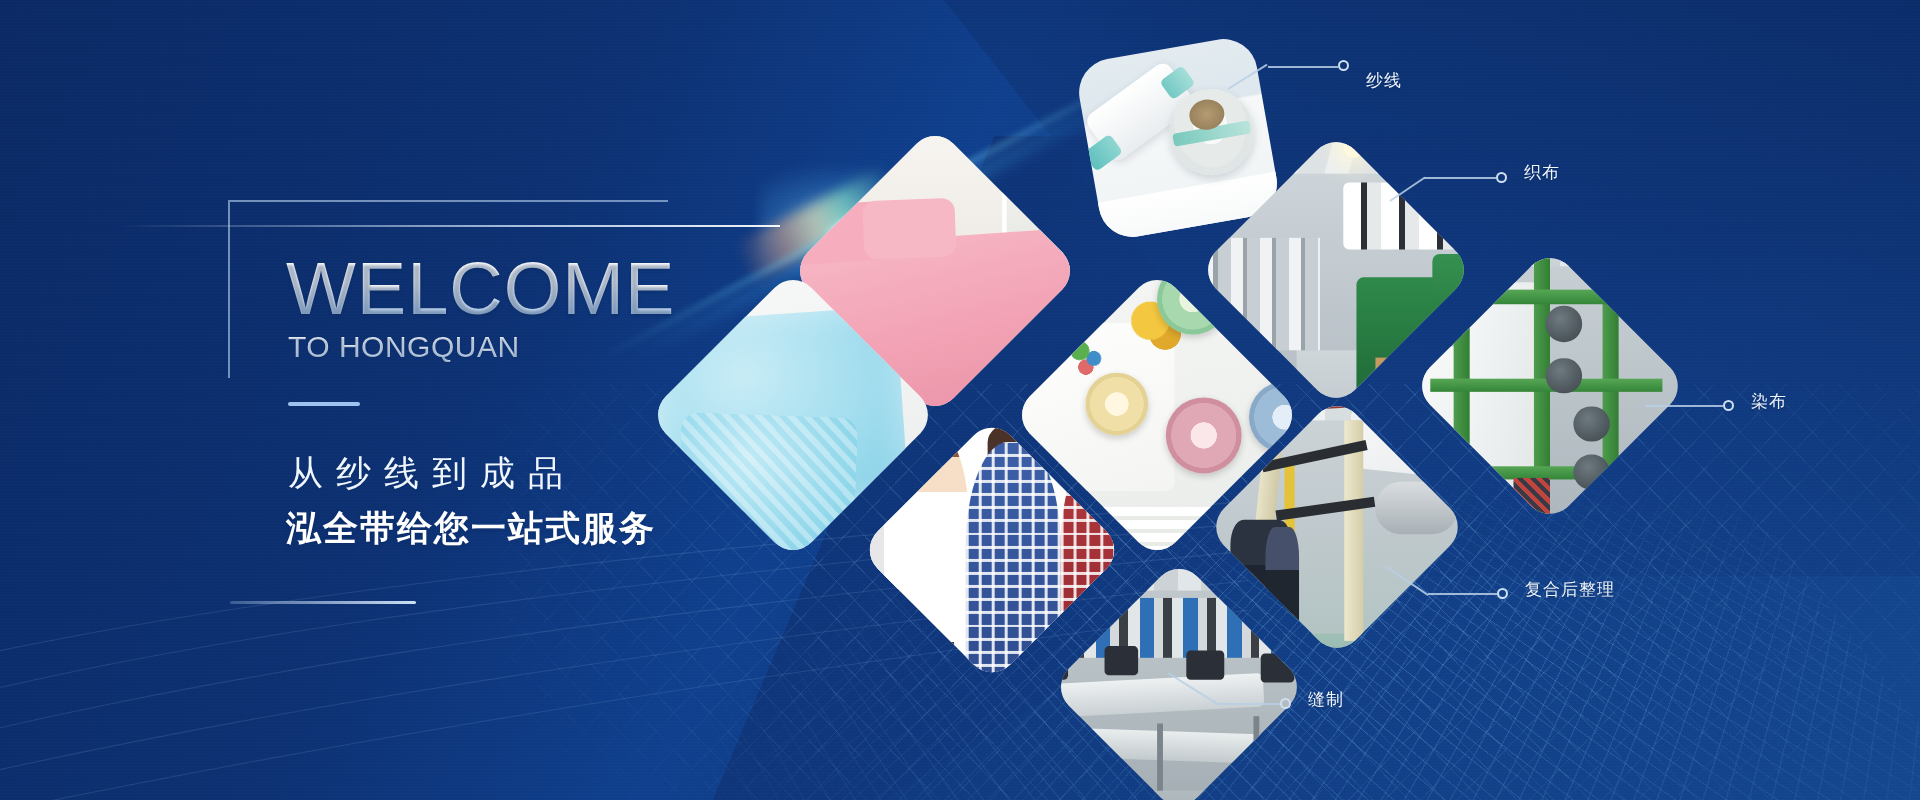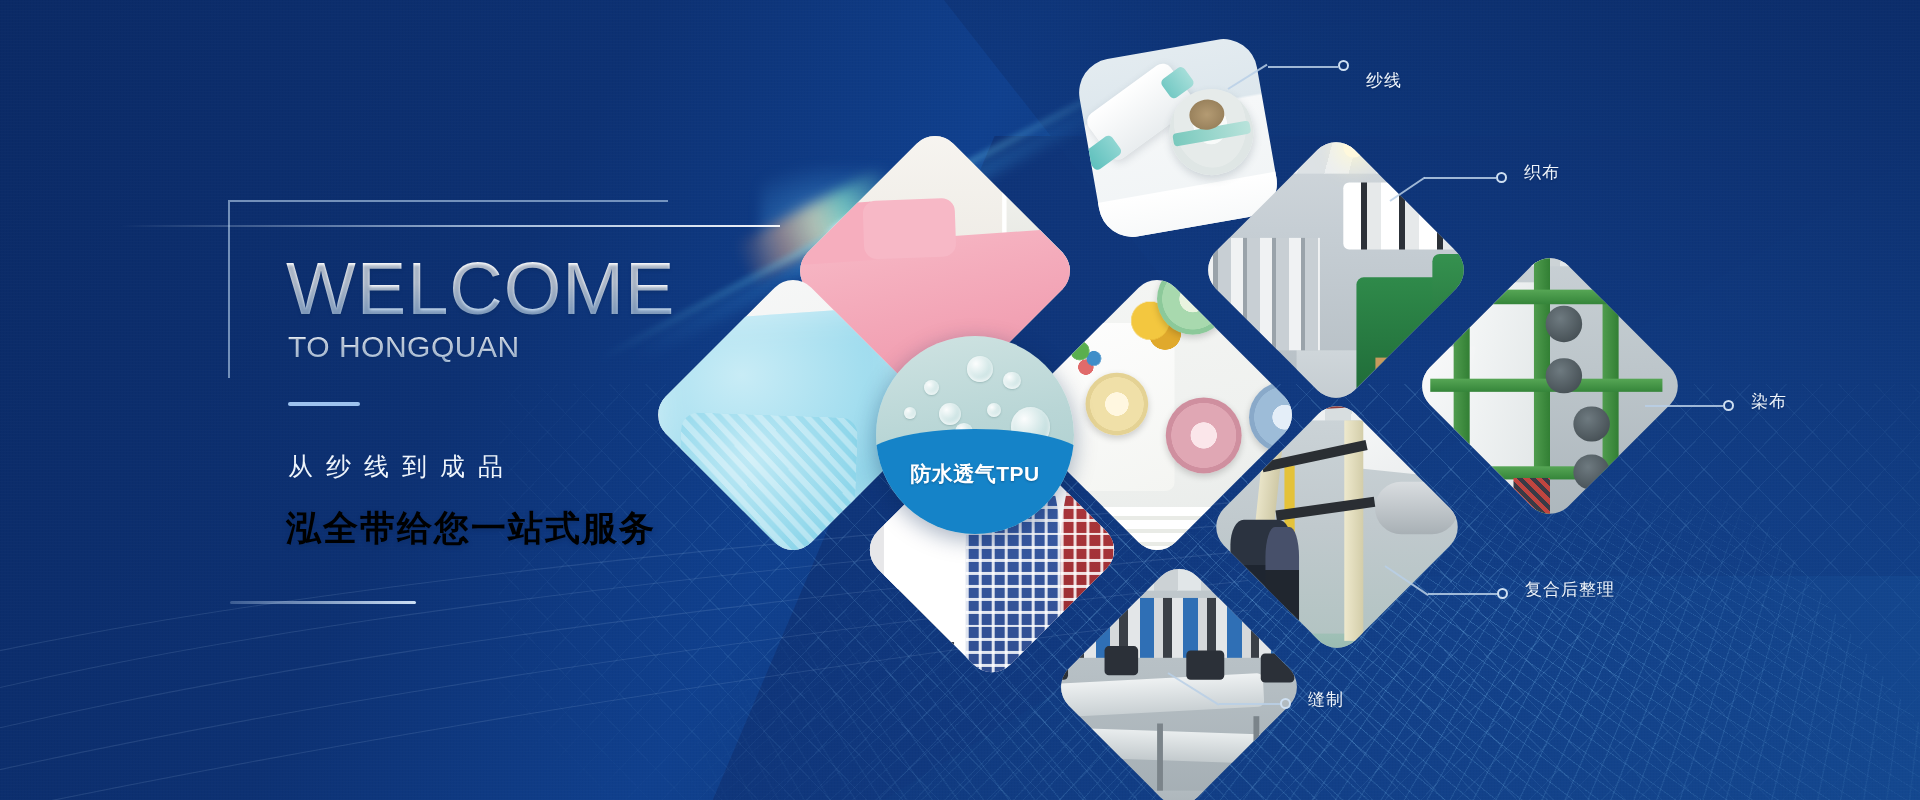--- a/index.html
+++ b/index.html
@@ -139,26 +139,26 @@
     -webkit-background-clip:text; background-clip:text; color:transparent;
     text-shadow:0 1px 2px rgba(8,40,90,.30);
     white-space:nowrap;
   }
   .rule-short{
     position:absolute; left:60px; top:202px; width:72px; height:4px;
     background:#9ec3ef; border-radius:2px;
   }
   .cn1{
     position:absolute; left:60px; top:250px;
-    font-size:25px; letter-spacing:13px; color:#eef5fc; font-weight:400;
+    font-size:35px; letter-spacing:13px; color:#eef5fc; font-weight:400;
     text-shadow:0 1px 2px rgba(8,40,90,.28); white-space:nowrap;
   }
   .cn2{
     position:absolute; left:58px; top:305px;
-    font-size:35px; letter-spacing:2px; color:#000000; font-weight:bold;
+    font-size:35px; letter-spacing:2px; color:#ffffff; font-weight:bold;
     text-shadow:0 2px 4px rgba(8,40,90,.45); white-space:nowrap;
   }
   .rule-long{
     position:absolute; left:230px; top:601px; width:186px; height:3px;
     background:linear-gradient(90deg,rgba(200,225,250,.25),rgba(215,233,252,.95));
     border-radius:2px;
   }
   
   .thin-line{
     position:absolute; left:120px; top:225px; width:660px; height:2px;
@@ -483,33 +483,20 @@
           <div class="person2"></div>
           <div class="chairw"></div>
       <div class="neckA"></div>
           <div class="bibA"></div>
       <div class="neckB"></div>
           <div class="bibB"></div>
     </div>
       </div>
   </div>
 
-  <div class="center-circle">
-    <div class="cc-drop" style="left:46%; top:10%; width:13%; height:13%;"></div>
-    <div class="cc-drop" style="left:64%; top:18%; width:9%; height:9%;"></div>
-    <div class="cc-drop" style="left:24%; top:22%; width:8%; height:8%;"></div>
-    <div class="cc-drop" style="left:14%; top:36%; width:6%; height:6%;"></div>
-    <div class="cc-drop" style="left:32%; top:34%; width:11%; height:11%;"></div>
-    <div class="cc-drop" style="left:56%; top:34%; width:7%; height:7%;"></div>
-    <div class="cc-drop" style="left:68%; top:36%; width:20%; height:20%;"></div>
-    <div class="cc-drop" style="left:40%; top:44%; width:9%; height:9%;"></div>
-    <div class="cc-drop" style="left:26%; top:50%; width:6%; height:6%;"></div>
-    <div class="cc-wave"></div>
-    <div class="cc-text">防水透气TPU</div>
-  </div>
 
   <div class="tile rounded" style="left:1088px; top:48px; width:180px; height:180px; transform:rotate(-10deg);">
     <div class="inner">
         <div class="photo ph-yarn">
       <div class="table"></div>
           <div class="cone"></div>
           <div class="coneTip"></div>
           <div class="coneTop"></div>
       <div class="spool"></div>
           <div class="spoolBand"></div>

